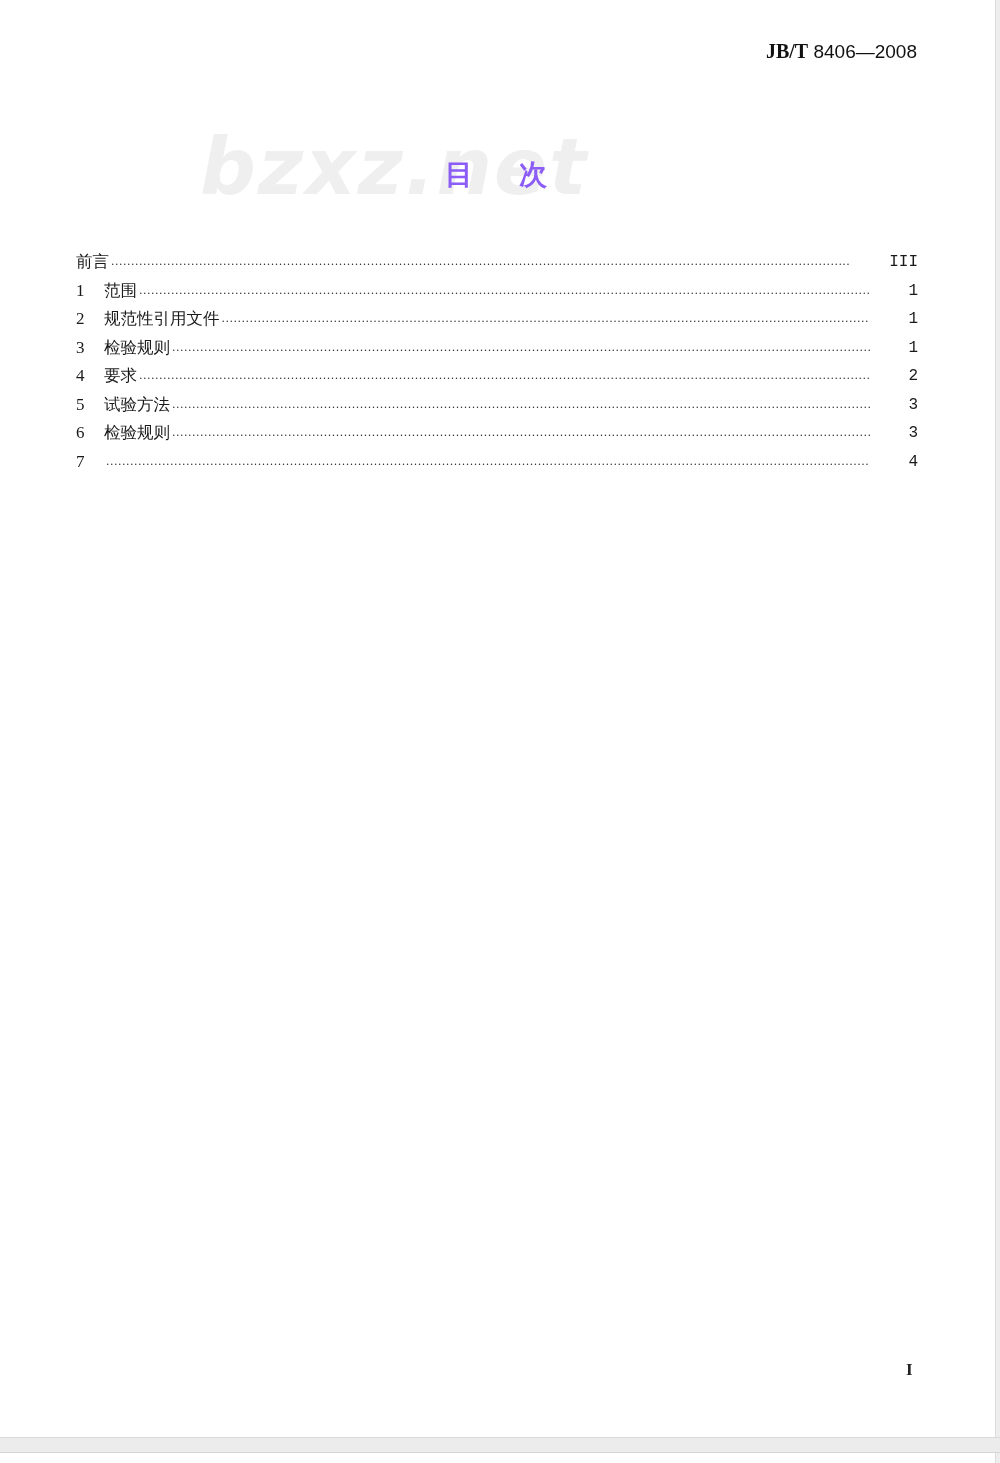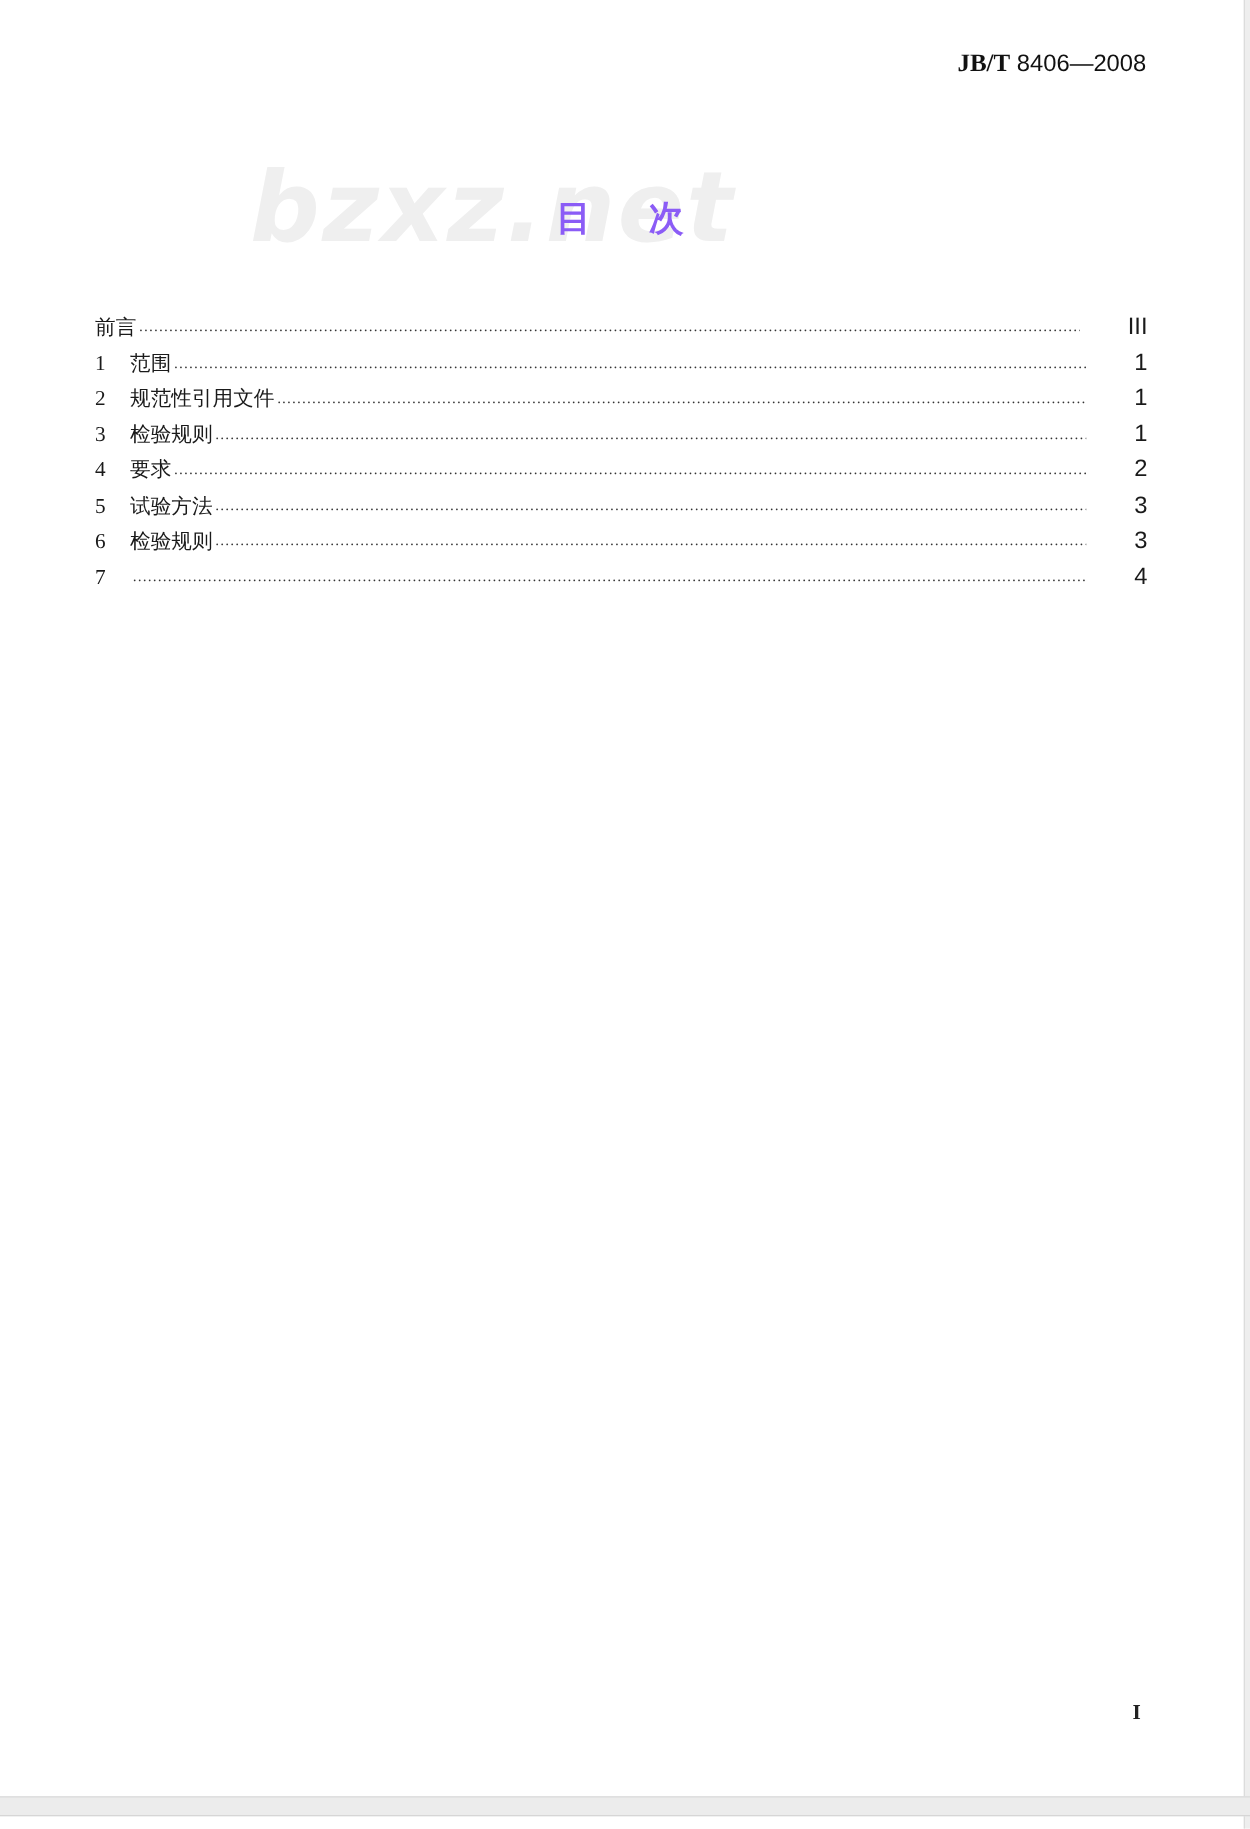--- a/index.html
+++ b/index.html
@@ -10,21 +10,21 @@
   .std-code { position: absolute; right: 78px; top: 40px; font-family: "Liberation Sans", sans-serif; font-size: 19px; color: #111; white-space: nowrap; }
   .std-code b { font-family: "Liberation Serif", serif; font-weight: bold; font-size: 20px; }
   .watermark { position: absolute; left: 200px; top: 128px; font-family: "DejaVu Sans", sans-serif; font-weight: bold; font-size: 78px; color: #efefef; letter-spacing: 2px; line-height: 1; font-style: italic; }
   .title { position: absolute; left: 445px; top: 156px; font-family: "DejaVu Sans", sans-serif; font-size: 28px; font-weight: bold; color: #8b5cf6; letter-spacing: 46px; white-space: nowrap; }
   .toc { position: absolute; left: 76px; top: 248px; width: 842px; }
   .toc-row { display: flex; align-items: center; height: 28.5px; font-size: 16.5px; line-height: 28.5px; }
   .toc-num { width: 28px; flex: none; font-family: "Liberation Serif", serif; font-size: 17px; }
   .toc-label { flex: none; white-space: nowrap; }
   .toc-dots { flex: 1; overflow: hidden; white-space: nowrap; margin: 0 2px; color: #333; font-size: 11px; letter-spacing: 0.5px; }
   .toc-dots::before { content: "........................................................................................................................................................................................................................................................................"; }
-  .toc-page { flex: none; font-family: Liberation Sans, sans-serif; font-size: 19px; text-align: right; margin-left: 36px; }
+  .toc-page { flex: none; font-family: Liberation Mono, monospace; font-size: 16px; text-align: right; margin-left: 36px; }
   .folio { position: absolute; left: 906px; top: 1360px; font-family: "Liberation Serif", serif; font-weight: bold; font-size: 17px; color: #222; }
 </style>
 </head>
 <body>
 
 <div class="page">
   <div class="std-code">
     <b>JB/T</b>
     <span>8406—2008</span>
   </div>

